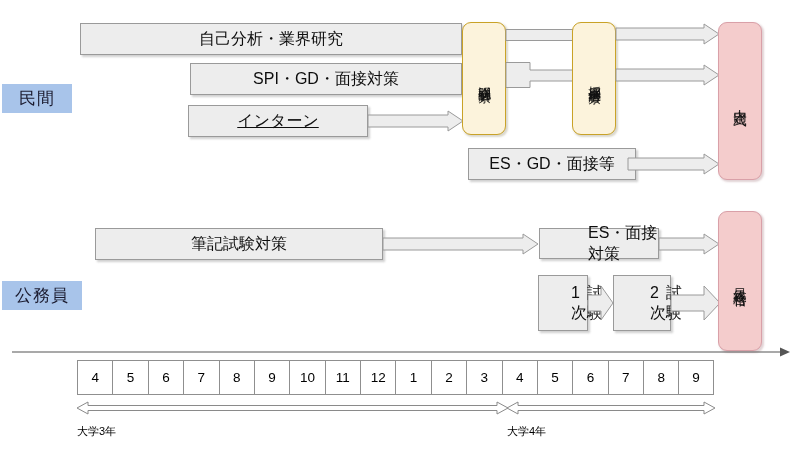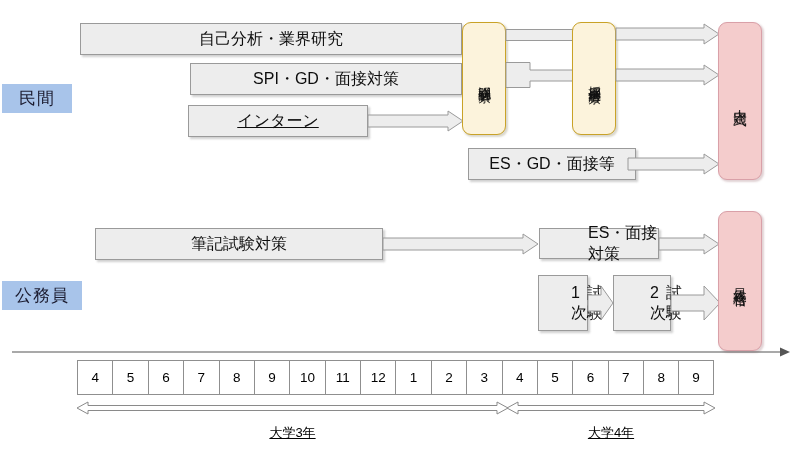--- a/index.html
+++ b/index.html
@@ -55,21 +55,21 @@
   #months{position:absolute;display:flex;box-sizing:border-box;}
   #months .mcell{
     box-sizing:border-box;border:1px solid #8f8f8f;border-right:none;
     display:flex;align-items:center;justify-content:center;
     font-size:13.5px;background:#fff;color:#000;
   }
   #months .mcell:last-child{border-right:1px solid #8f8f8f;}
 
   
   .yearcap{
-    position:absolute;text-align:center;font-size:13px;color:#000;text-decoration:underline;
+    position:absolute;font-size:11px;color:#000;
   }
 </style>
 </head>
 <body>
 
 <div id="stage">
 
   <div class="sec-label" style="left:2px;top:84px;width:70px;height:29px;">
     <span>民間</span>
   </div>

